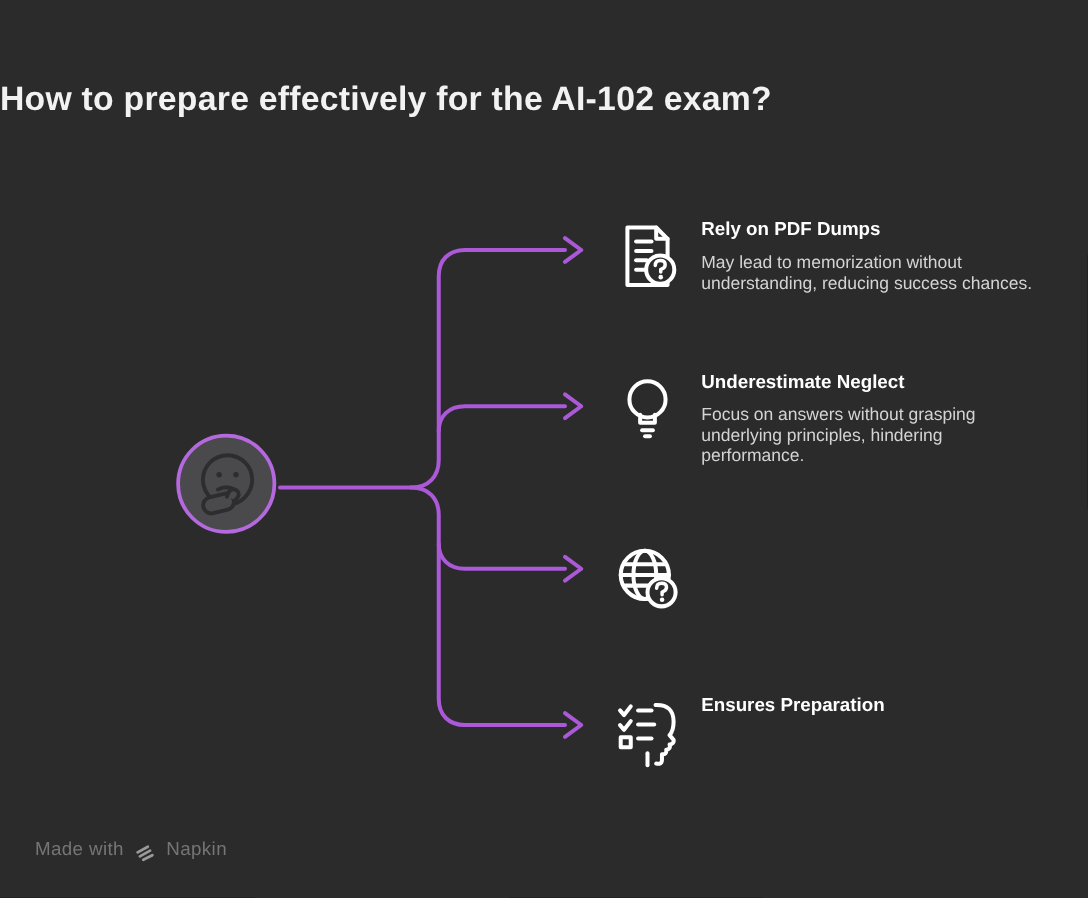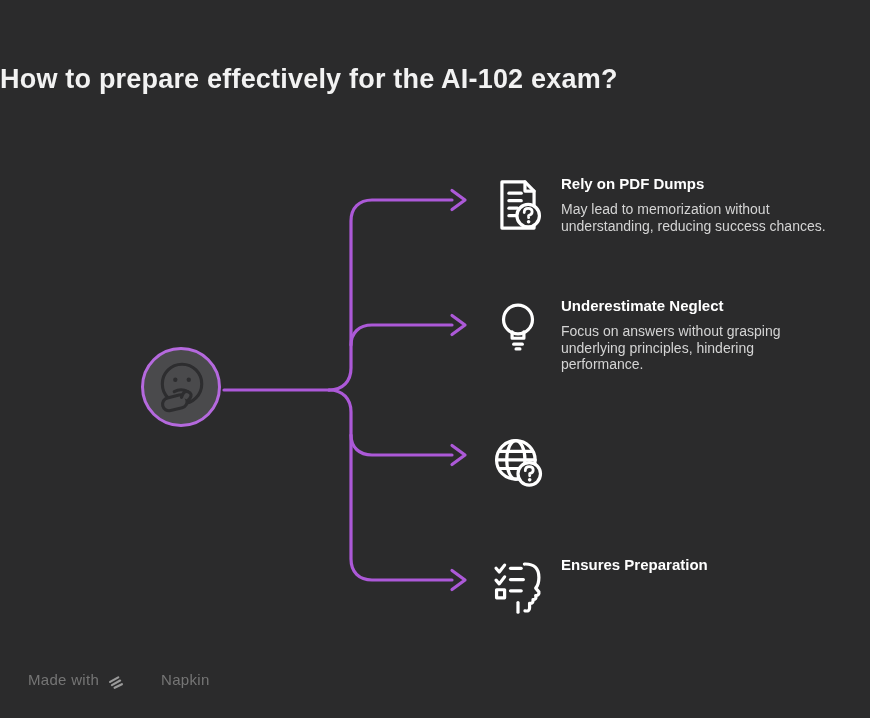--- a/index.html
+++ b/index.html
@@ -33,21 +33,21 @@
   .item-icon .dot{fill:currentColor;stroke:none;}
   .item-text{margin-left:13px;width:272px;}
   .item-title{font-size:15px;font-weight:700;color:var(--item-title,#ffffff);line-height:18px;}
   .item-desc{margin-top:8px;font-size:14px;line-height:16.5px;color:var(--item-desc,#d4d4d4);}
   .footer{
     position:absolute;left:28px;top:671px;display:flex;align-items:flex-start;gap:7px;
     font-size:15px;color:var(--footer-text,#757575);letter-spacing:.3px;
   }
   .napkin-logo{color:var(--footer-logo,#9a9a9a);}
   .napkin-logo path{stroke:currentColor;stroke-width:2.4;stroke-linecap:round;fill:none;}
-  .brand{color:var(--footer-text,#757575);margin-left:28px;}
+  .brand{color:var(--footer-text,#757575);}
 </style>
 </head>
 <body>
 
 <div class="canvas">
 
   <div class="page-title">How to prepare effectively for the AI-102 exam?</div>
 
   <svg class="connectors" width="870" height="718" viewBox="0 0 870 718">
     <path d="M224 390 H329"></path>

